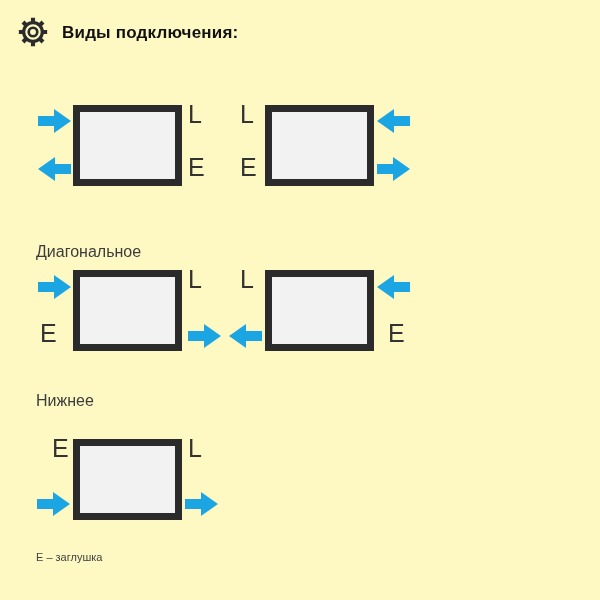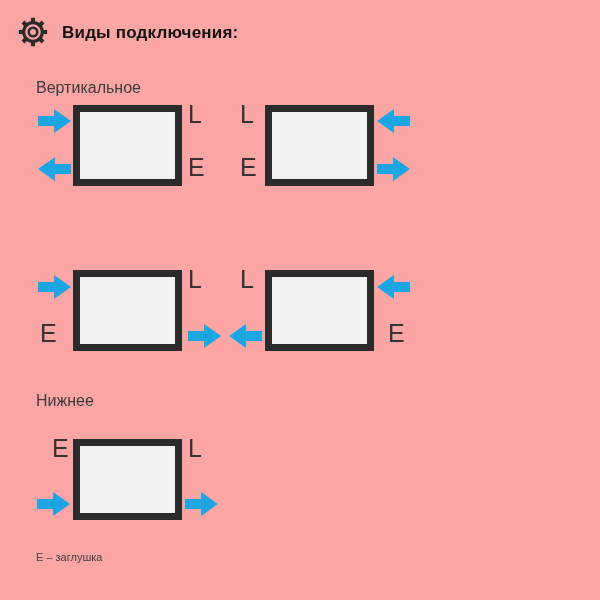--- a/index.html
+++ b/index.html
@@ -4,21 +4,21 @@
 <style>
   :root{
     --arrow:#1BA6E3;
     --box-border:#2B2B2B;
     --box-fill:#F2F2F2;
     --text-primary:#111111;
     --text-secondary:#3C3C3C;
   }
   html,body{margin:0;padding:0;background:#ffffff;}
   .canvas{
-    position:relative;width:600px;height:600px;background:#fca5a5;
+    position:relative;width:600px;height:600px;background:#fef9c3;
     font-family:"Liberation Sans", sans-serif;overflow:hidden;
   }
   .abs{position:absolute;}
   .title{
     font-size:17px;font-weight:bold;color:var(--text-primary);
     letter-spacing:0.2px;
   }
   .section-label{
     font-size:16px;color:var(--text-secondary);line-height:1.1;
   }
@@ -45,21 +45,20 @@
         <circle cx="12" cy="12" r="3.2" stroke-width="2"></circle>
         <circle cx="12" cy="12" r="7" stroke-width="2.4"></circle>
         <g stroke-width="3.1">
           <path d="M12 1.4v3M12 19.6v3M1.4 12h3M19.6 12h3M4.5 4.5l2.2 2.2M17.3 17.3l2.2 2.2M19.5 4.5l-2.2 2.2M6.7 17.3l-2.2 2.2"></path>
         </g>
       </g>
     </svg>
   </div>
   <div class="abs title" style="left:62px;top:23px;">Виды подключения:</div>
 
-  <div class="abs section-label" style="left:36px;top:79px;">Вертикальное</div>
 
   <svg class="abs arrow" style="left:38px;top:109px;" width="33" height="24" viewBox="0 0 33 24">
       <polygon points="0,7 16,7 16,0 33,12 16,24 16,17 0,17" fill="var(--arrow)"></polygon>
     </svg>
   <div class="abs box" style="left:73px;top:105px;"></div>
   <svg class="abs arrow" style="left:38px;top:157px;" width="33" height="24" viewBox="0 0 33 24">
       <polygon points="33,7 17,7 17,0 0,12 17,24 17,17 33,17" fill="var(--arrow)"></polygon>
     </svg>
   <span class="abs letter" style="left:188px;top:102px;">L</span>
   <span class="abs letter" style="left:188px;top:155px;">E</span>
@@ -67,20 +66,21 @@
   <span class="abs letter" style="left:240px;top:102px;">L</span>
   <span class="abs letter" style="left:240px;top:155px;">E</span>
   <div class="abs box" style="left:265px;top:105px;"></div>
   <svg class="abs arrow" style="left:377px;top:109px;" width="33" height="24" viewBox="0 0 33 24">
       <polygon points="33,7 17,7 17,0 0,12 17,24 17,17 33,17" fill="var(--arrow)"></polygon>
     </svg>
   <svg class="abs arrow" style="left:377px;top:157px;" width="33" height="24" viewBox="0 0 33 24">
       <polygon points="0,7 16,7 16,0 33,12 16,24 16,17 0,17" fill="var(--arrow)"></polygon>
     </svg>
 
+  <div class="abs section-label" style="left:36px;top:243px;">Диагональное</div>
 
   <svg class="abs arrow" style="left:38px;top:275px;" width="33" height="24" viewBox="0 0 33 24">
       <polygon points="0,7 16,7 16,0 33,12 16,24 16,17 0,17" fill="var(--arrow)"></polygon>
     </svg>
   <div class="abs box" style="left:73px;top:270px;"></div>
   <span class="abs letter" style="left:188px;top:267px;">L</span>
   <span class="abs letter" style="left:40px;top:321px;">E</span>
   <svg class="abs arrow" style="left:188px;top:324px;" width="33" height="24" viewBox="0 0 33 24">
       <polygon points="0,7 16,7 16,0 33,12 16,24 16,17 0,17" fill="var(--arrow)"></polygon>
     </svg>

